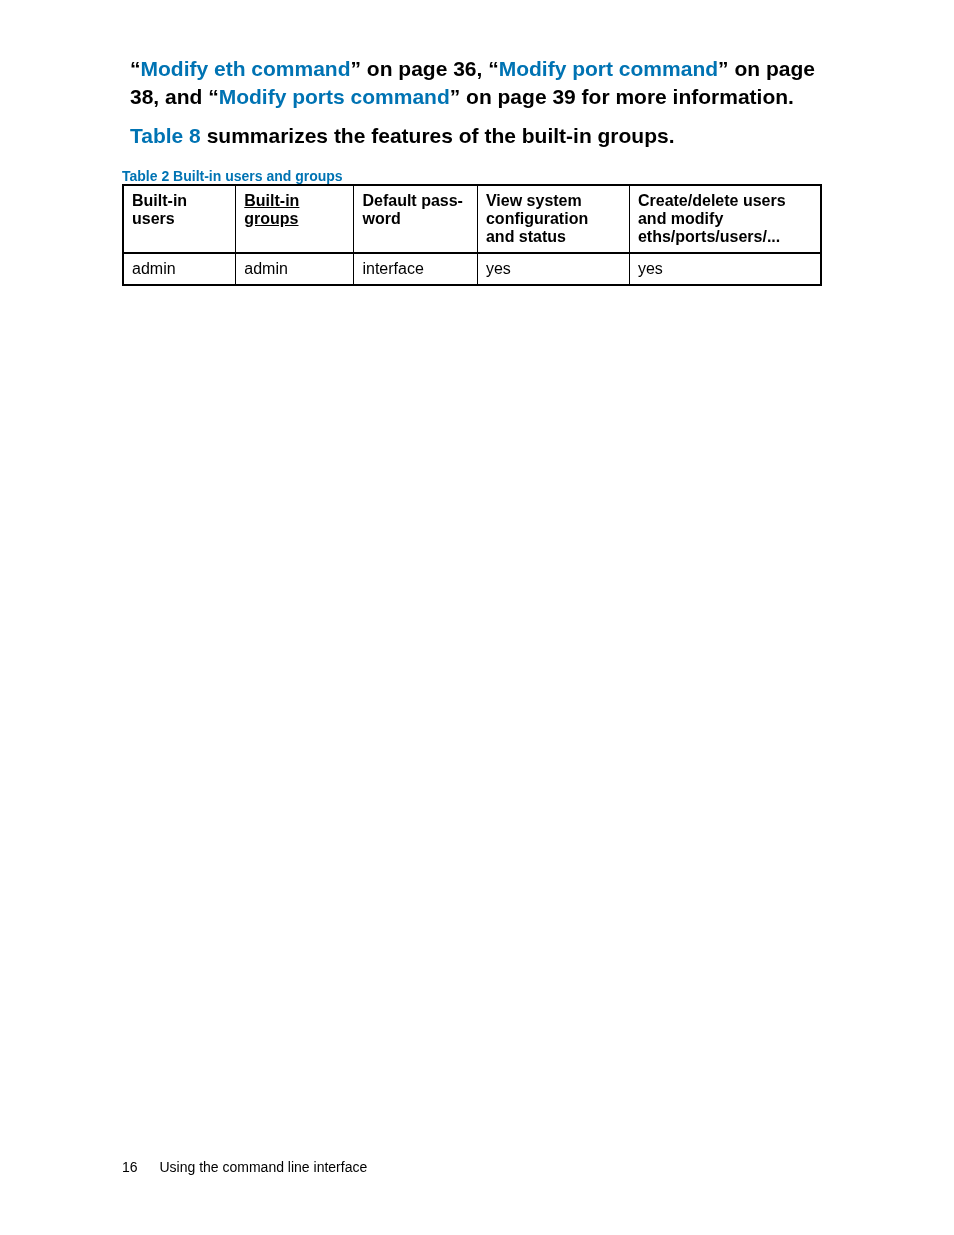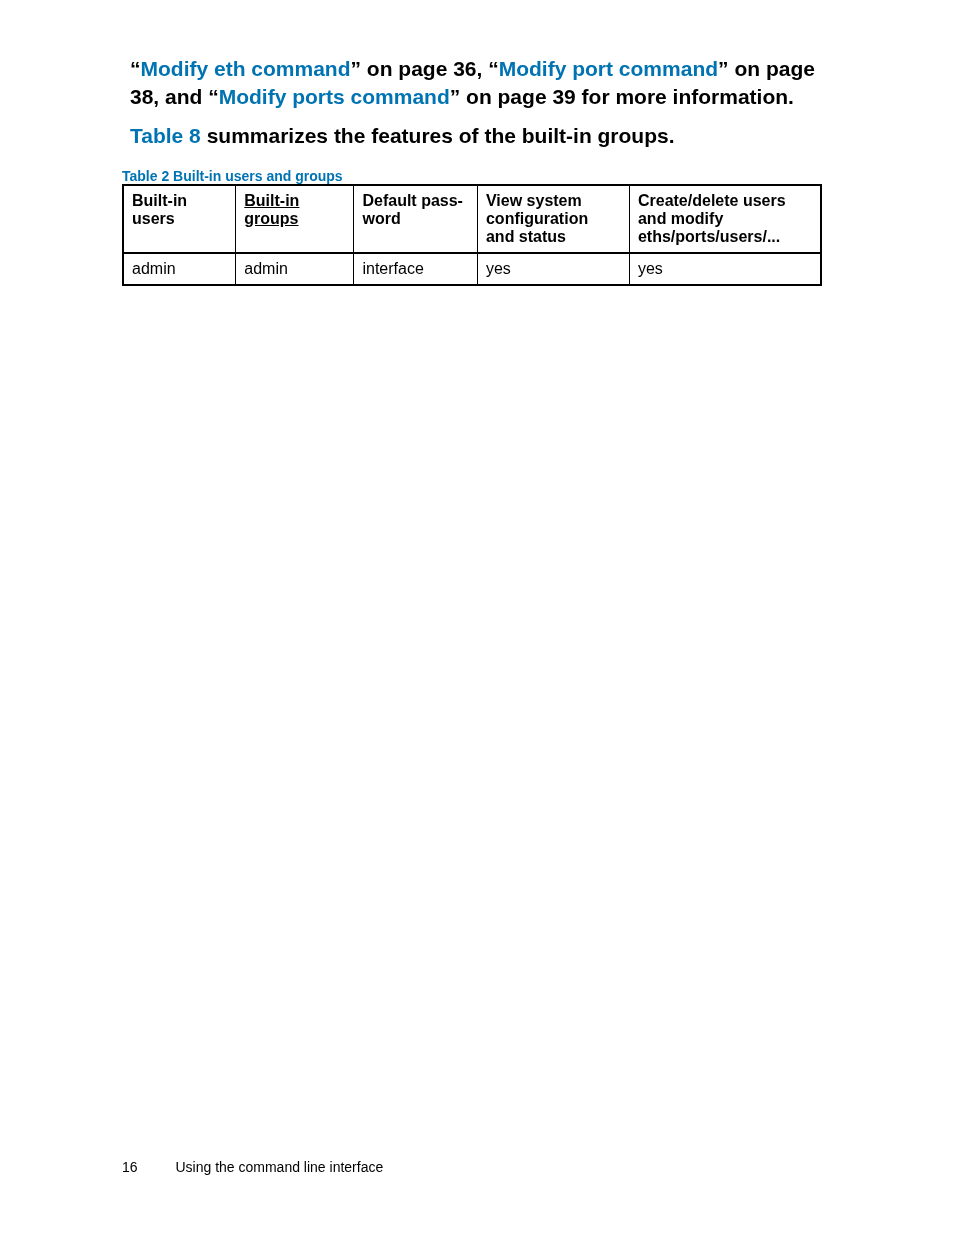--- a/index.html
+++ b/index.html
@@ -56,21 +56,21 @@
   .col4 { width: 150px; margin-top: 43px; }
   .col5 { width: 180px; }
   .footer {
     position: absolute;
     bottom: 60px;
     left: 122px;
     font-size: 14px;
   }
   .footer .pn {
     display: inline-block;
-    margin-right: 34px;
+    margin-right: 18px;
   }
 </style>
 </head>
 <body>
 
 <div class="page">
 
   <p class="para">
     <span>“</span><span class="link">Modify eth command</span><span>” on page 36, “</span><span class="link">Modify port command</span><span>” on page 38, and “</span><span class="link">Modify ports command</span><span>” on page 39 for more information.</span>
   </p>

